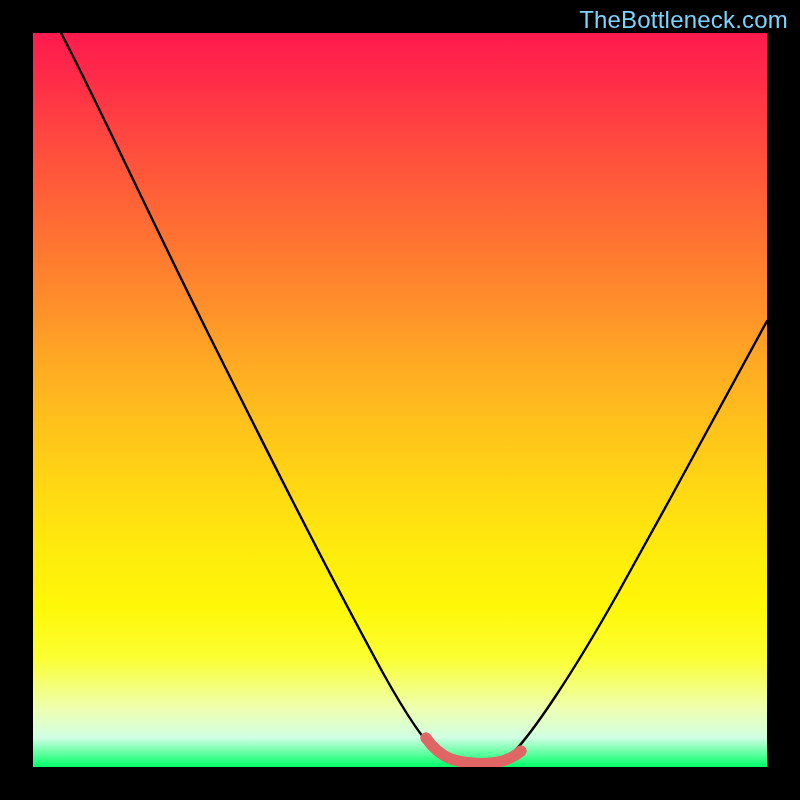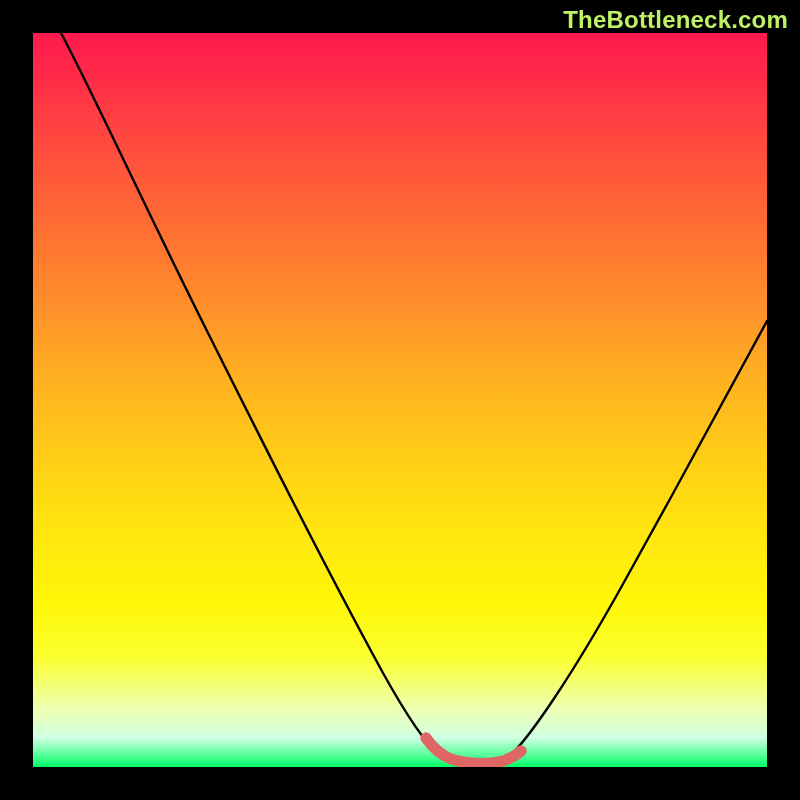--- a/index.html
+++ b/index.html
@@ -49,24 +49,24 @@
   .curve-svg {
     position: absolute;
     inset: 0;
     width: 100%;
     height: 100%;
   }
   .watermark {
     position: absolute;
     top: 6px;
     right: 12px;
-    color: #bef264;
+    color: #7dd3fc;
     font-size: 24px;
     letter-spacing: 0.2px;
-    font-weight: 700;
+    font-weight: 400;
   }
 </style>
 </head>
 <body>
 
 <div class="frame">
 
   <div class="plot-area">
     <div class="gradient-bg"></div>
 

